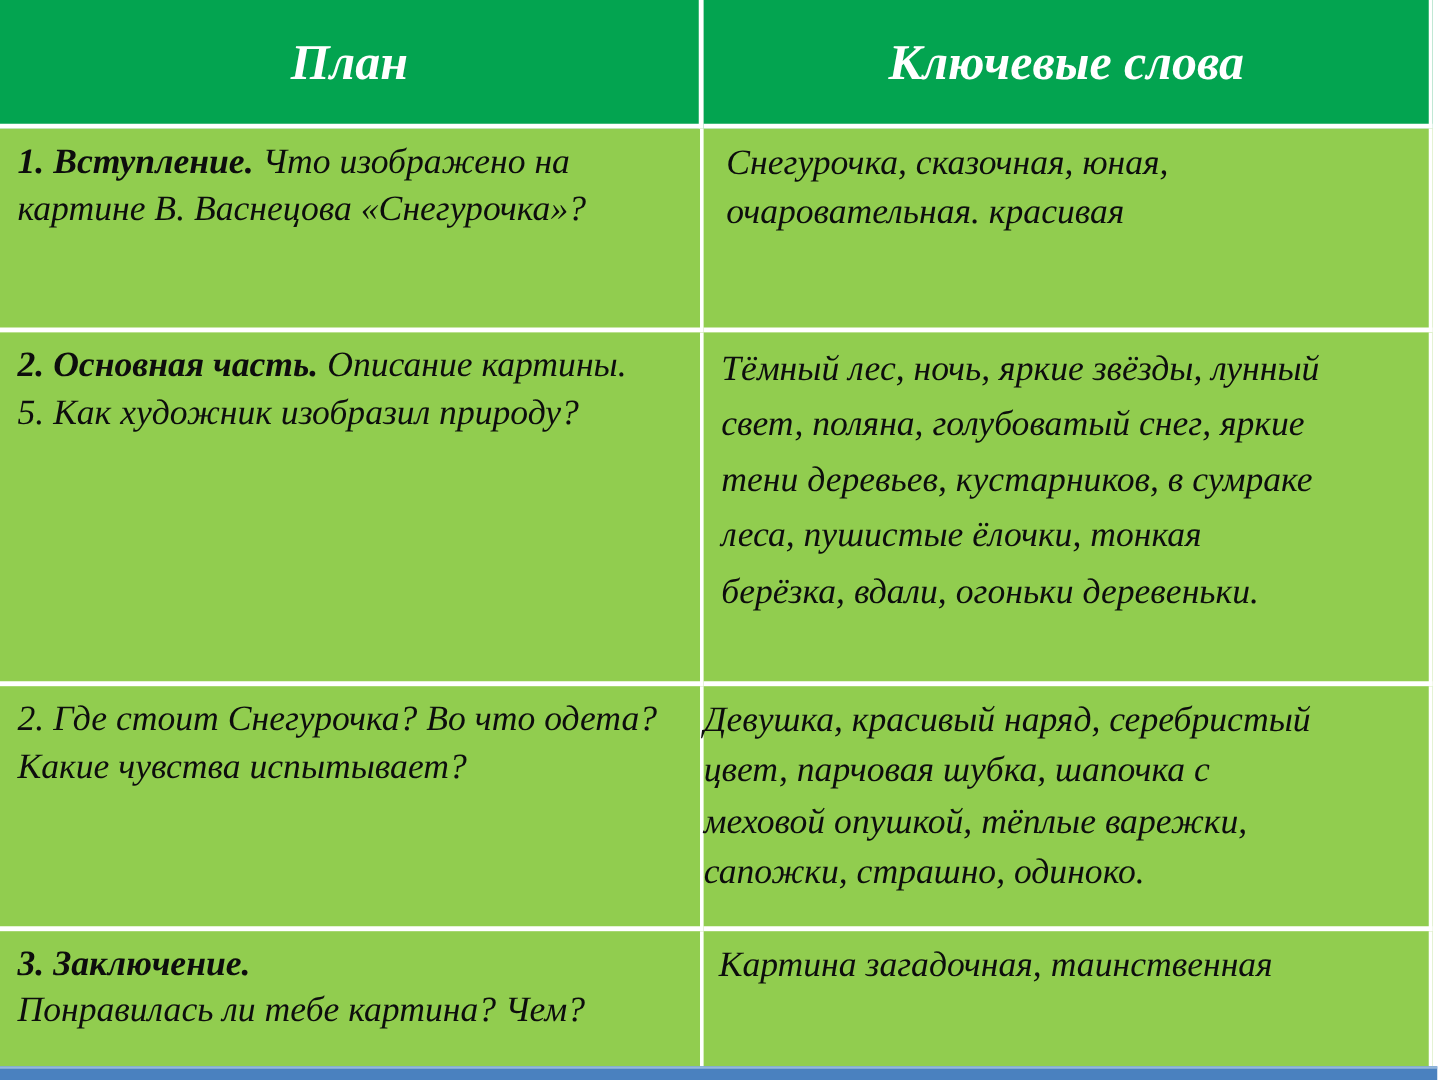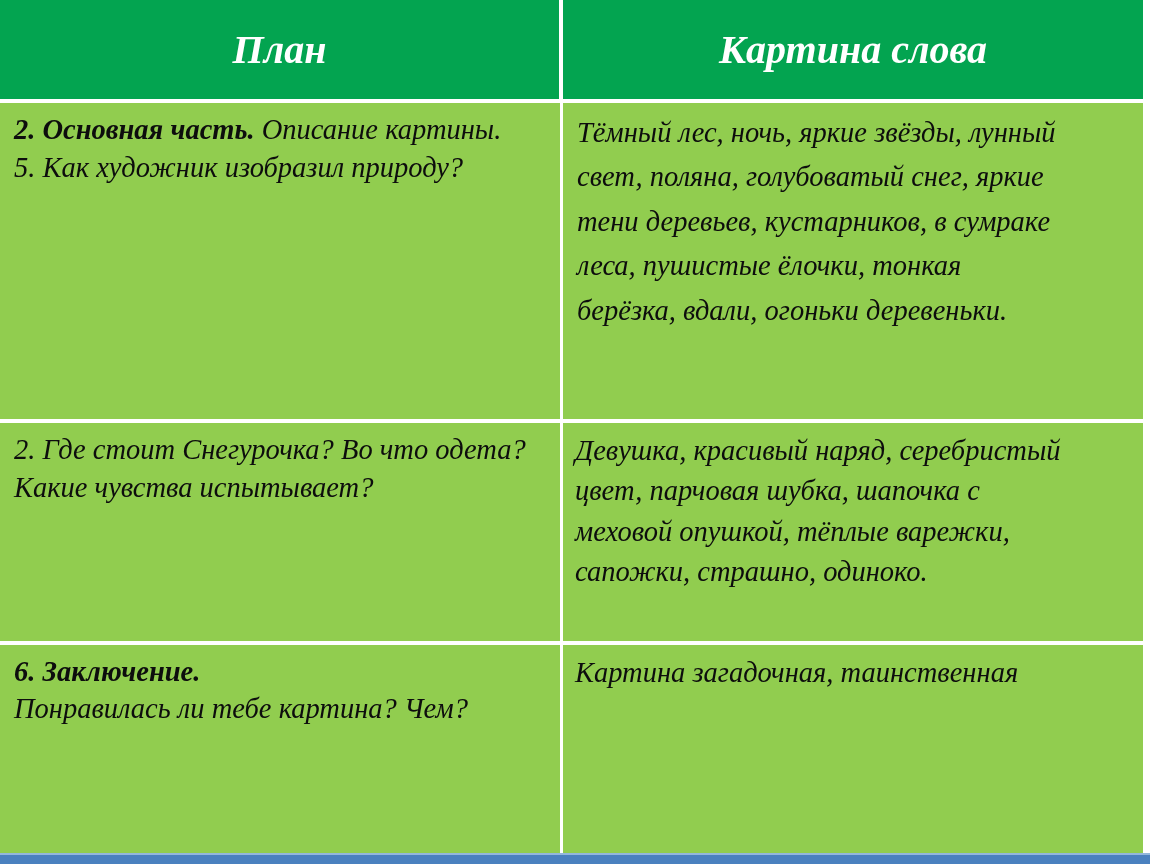--- a/index.html
+++ b/index.html
@@ -74,21 +74,21 @@
   .row2 .left  { height: 265px; }
   .row3 .left  { height: 178px; margin-top: 24px; }
   .row4 .left  { height: 170px; }
 
   
   .row2 .right .cell-text { line-height: 1.56; }
   .row3 .right .cell-text { line-height: 1.42; }
   .row1 .right .cell-text { line-height: 1.38; padding-left: 4px; }
   .row4 .right .cell-text { line-height: 1.38; }
   .row2 .right { }
-  .row3 .right { padding-left: 12px; }
+  .row3 .right { padding-left: 0; }
   .row4 .right { padding-left: 12px; }
 
   .row1 .left .cell-text { line-height: 1.34; }
   .row2 .left .cell-text { line-height: 1.34; }
   .row3 .left .cell-text { line-height: 1.34; }
   .row4 .left .cell-text { line-height: 1.30; }
 
   .plan-table tr:last-child td { border-bottom: 3px solid #ffffff; }
   .plan-table td:last-child,
   .plan-table th:last-child { border-right: 3px solid #ffffff; }
@@ -110,26 +110,35 @@
 
   <table class="plan-table">
     <colgroup>
       <col class="col-plan">
       <col class="col-words">
     </colgroup>
 
     <thead>
       <tr>
         <th class="th-plan">План</th>
-        <th class="th-words">Картина слова</th>
+        <th class="th-words">Ключевые слова</th>
       </tr>
     </thead>
 
     <tbody>
 
+      <tr class="row1">
+        <td class="left">
+          <div class="cell-text"><b>1. Вступление.</b><span> Что изображено на картине В. Васнецова «Снегурочка»?</span></div>
+        </td>
+        <td class="right">
+          <div class="cell-text">Снегурочка, сказочная, юная,
+очаровательная. красивая</div>
+        </td>
+      </tr>
 
       <tr class="row2">
         <td class="left">
           <div class="cell-text"><b>2. Основная часть.</b><span> Описание картины.
 5. Как художник изобразил природу?</span></div>
         </td>
         <td class="right">
           <div class="cell-text">Тёмный лес, ночь, яркие звёзды, лунный
 свет, поляна, голубоватый снег, яркие
 тени деревьев, кустарников, в сумраке
@@ -145,21 +154,21 @@
         <td class="right">
           <div class="cell-text">Девушка, красивый наряд, серебристый
 цвет, парчовая шубка, шапочка с
 меховой опушкой, тёплые варежки,
 сапожки, страшно, одиноко.</div>
         </td>
       </tr>
 
       <tr class="row4">
         <td class="left">
-          <div class="cell-text"><b>6. Заключение.</b><span>
+          <div class="cell-text"><b>3. Заключение.</b><span>
 Понравилась ли тебе картина? Чем?</span></div>
         </td>
         <td class="right">
           <div class="cell-text">Картина загадочная, таинственная</div>
         </td>
       </tr>
 
     </tbody>
   </table>
 

